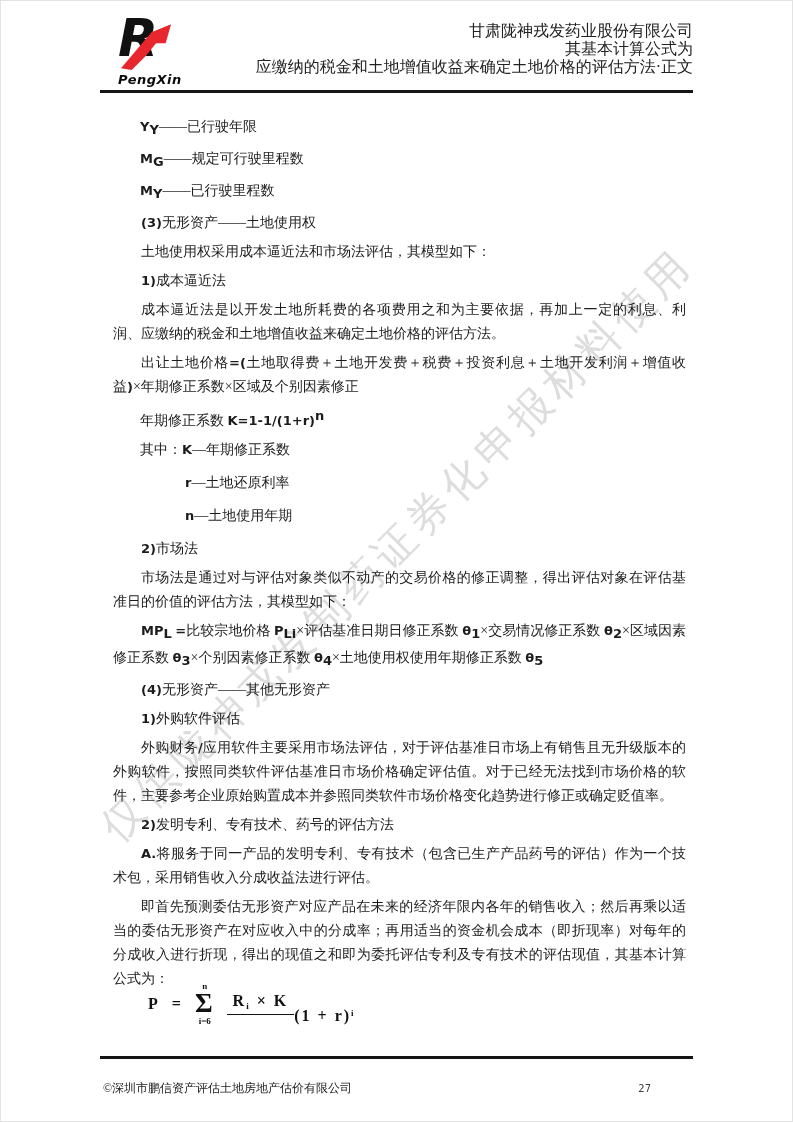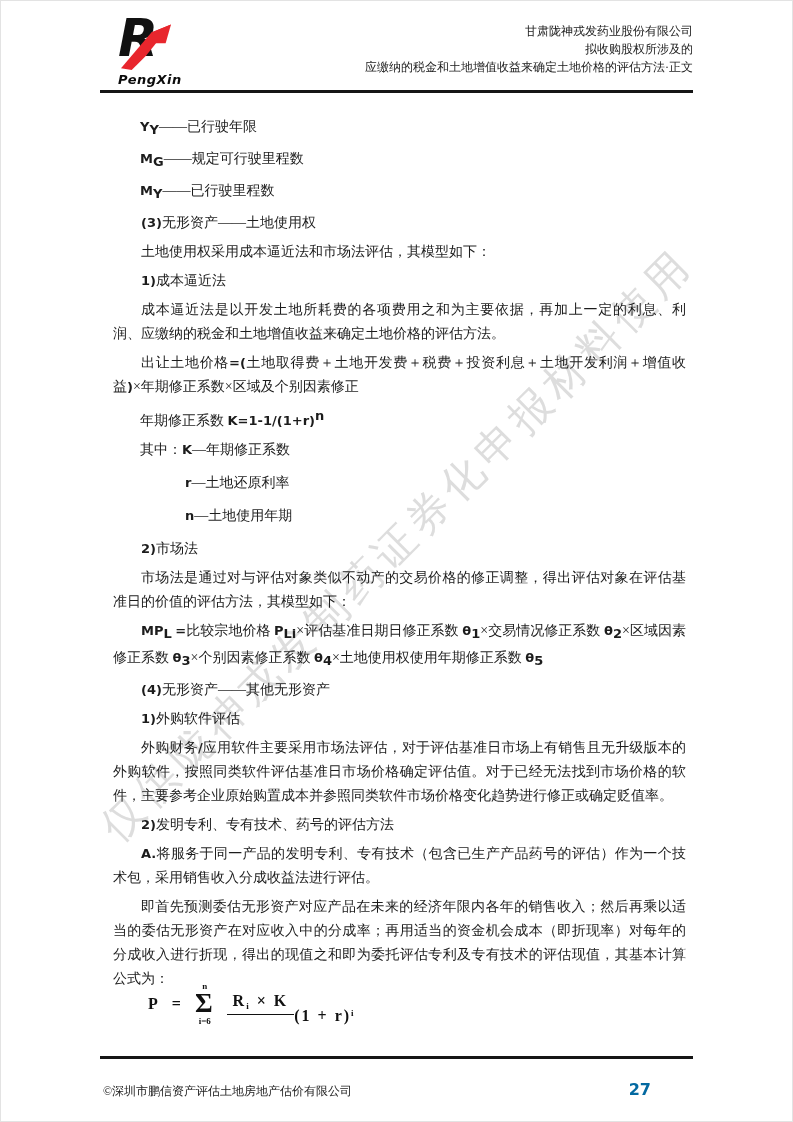--- a/index.html
+++ b/index.html
@@ -14,21 +14,21 @@
   .hdr { position:absolute; top:20px; left:100px; right:100px;
          display:flex; justify-content:space-between; align-items:flex-start; }
   .logo { width:90px; margin-left:18px; }
   .logo-mark { position:relative; width:52px; height:50px; }
   .logo-r { position:absolute; left:0; top:-8px;
             font-family:"DejaVu Sans","Liberation Sans",sans-serif;
             font-weight:800; font-style:italic; font-size:52px; color:#111; line-height:1; }
   .logo-ribbon { position:absolute; left:0; top:0; width:56px; height:50px; }
   .logo-text { margin-top:2px; font-family:"DejaVu Sans","Liberation Sans",sans-serif;
                font-weight:700; font-style:italic; font-size:13px; letter-spacing:.5px; color:#0c0c0c; }
-  .hdr-lines { text-align:right; font-size:12px; line-height:18px; color:#222; padding-top:2px; }
+  .hdr-lines { text-align:right; font-size:16px; line-height:18px; color:#222; padding-top:2px; }
   .rule-top { position:absolute; top:90px; left:100px; right:100px; height:2.5px; background:#151515; }
   
   .doc { position:absolute; top:102px; left:100px; right:100px;
          padding:8px 7px 0 13px; font-size:14px; line-height:24px; }
   .blk { margin:5px 0; }
   .hang   { padding-left:27px; }
   .head   { text-indent:2em; }
   .para   { text-indent:2em; text-align:justify; }
   .subdef { padding-left:72px; margin:9px 0; }
   .lt { font-family:"DejaVu Sans","Liberation Sans",sans-serif; font-weight:700; font-size:.93em; }
@@ -50,41 +50,41 @@
   .watermark { position:absolute; left:50%; top:545px;
                transform:translate(-50%,-50%) rotate(-45deg);
                white-space:nowrap; font-size:42px; letter-spacing:6px;
                color:#bcbcbc; opacity:.5; pointer-events:none; }
   
   .ftr { position:absolute; left:100px; right:100px; top:1056px; }
   .rule-bottom { height:2.5px; background:#151515; }
   .ftr-row { display:flex; justify-content:space-between; align-items:baseline; margin-top:21px; }
   .ftr-copy { font-size:12px; color:#222; padding-left:3px; }
   .ftr-page { font-family:"DejaVu Sans","Liberation Sans",sans-serif;
-              font-weight:700; font-size:16px; color:#0369a1; padding-right:42px; }
+              font-weight:400; font-size:10px; color:#404040; padding-right:42px; }
 </style>
 </head>
 <body>
 
 <div class="page">
 
   <div class="hdr">
     <div class="logo">
       <div class="logo-mark">
         <span class="logo-r">R</span>
         <svg class="logo-ribbon" viewBox="0 0 60 56">
           <polygon points="2,54 36,14 58,5 30,40 14,56" fill="#e8262d"></polygon>
           <polygon points="36,14 58,5 52,26 38,26" fill="#e8262d"></polygon>
         </svg>
       </div>
       <div class="logo-text">PengXin</div>
     </div>
     <div class="hdr-lines">
       <div>甘肃陇神戎发药业股份有限公司</div>
-      <div>拟收购股权所涉及的</div>
+      <div>其基本计算公式为</div>
       <div>应缴纳的税金和土地增值收益来确定土地价格的评估方法·正文</div>
     </div>
   </div>
   <div class="rule-top"></div>
 
   <div class="watermark">仅供陇神戎发制药证券化申报材料使用</div>
 
   <main class="doc" id="doc">
       <div class="blk hang"><span class="lt">Y</span><sub class="lt">Y</sub>——已行驶年限</div>
       <div class="blk hang"><span class="lt">M</span><sub class="lt">G</sub>——规定可行驶里程数</div>

